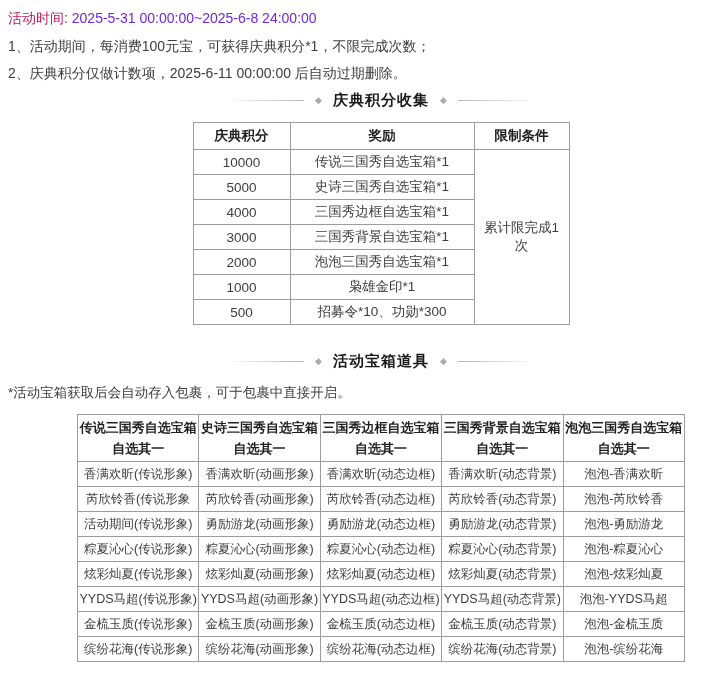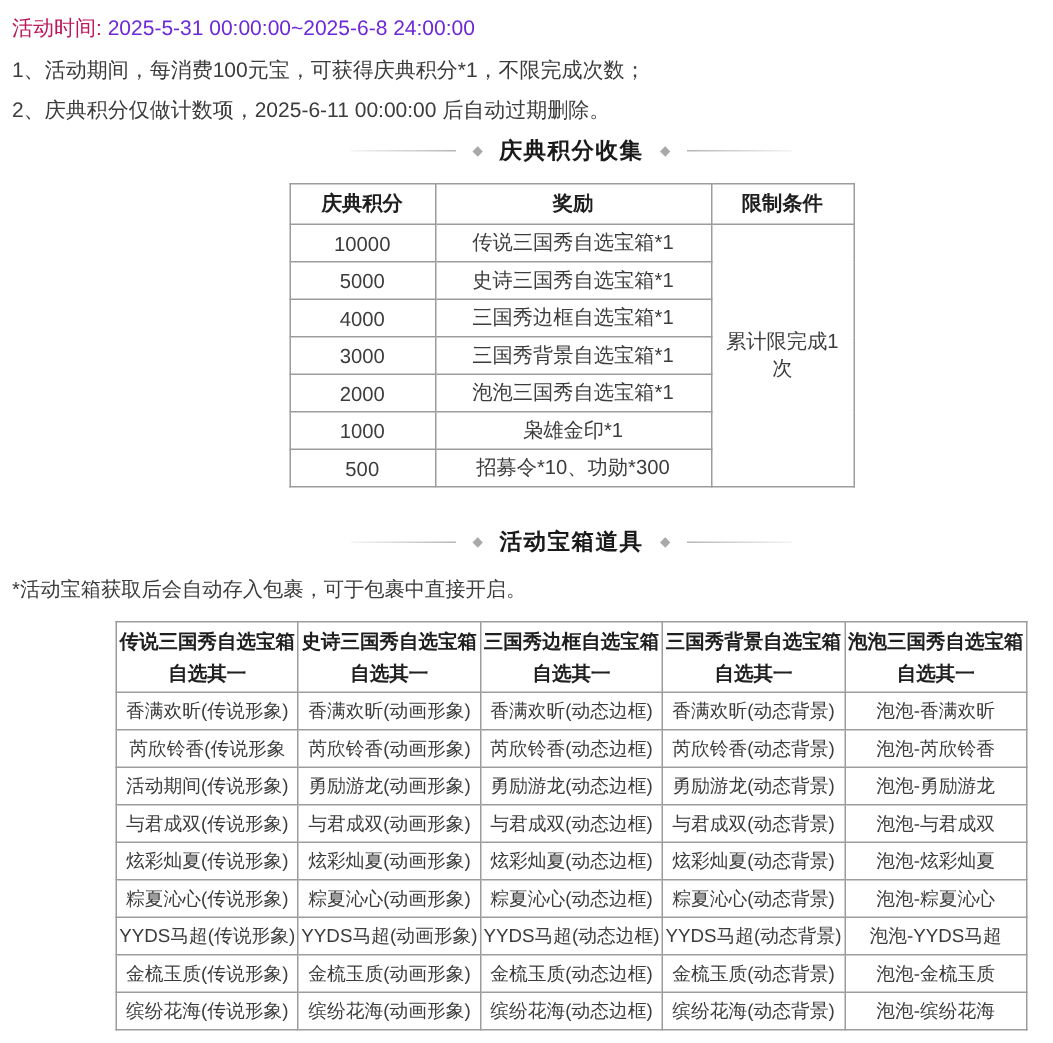--- a/index.html
+++ b/index.html
@@ -204,41 +204,34 @@
           <td>泡泡-芮欣铃香</td>
         </tr>
         <tr>
           <td>活动期间(传说形象)</td>
           <td>勇励游龙(动画形象)</td>
           <td>勇励游龙(动态边框)</td>
           <td>勇励游龙(动态背景)</td>
           <td>泡泡-勇励游龙</td>
         </tr>
         <tr>
-          <td>与君成双(传说形象)</td>
-          <td>与君成双(动画形象)</td>
-          <td>与君成双(动态边框)</td>
-          <td>与君成双(动态背景)</td>
-          <td>泡泡-与君成双</td>
+          <td>粽夏沁心(传说形象)</td>
+          <td>粽夏沁心(动画形象)</td>
+          <td>粽夏沁心(动态边框)</td>
+          <td>粽夏沁心(动态背景)</td>
+          <td>泡泡-粽夏沁心</td>
         </tr>
         <tr>
           <td>炫彩灿夏(传说形象)</td>
           <td>炫彩灿夏(动画形象)</td>
           <td>炫彩灿夏(动态边框)</td>
           <td>炫彩灿夏(动态背景)</td>
           <td>泡泡-炫彩灿夏</td>
         </tr>
         <tr>
-          <td>粽夏沁心(传说形象)</td>
-          <td>粽夏沁心(动画形象)</td>
-          <td>粽夏沁心(动态边框)</td>
-          <td>粽夏沁心(动态背景)</td>
-          <td>泡泡-粽夏沁心</td>
-        </tr>
-        <tr>
           <td>YYDS马超(传说形象)</td>
           <td>YYDS马超(动画形象)</td>
           <td>YYDS马超(动态边框)</td>
           <td>YYDS马超(动态背景)</td>
           <td>泡泡-YYDS马超</td>
         </tr>
         <tr>
           <td>金梳玉质(传说形象)</td>
           <td>金梳玉质(动画形象)</td>
           <td>金梳玉质(动态边框)</td>

